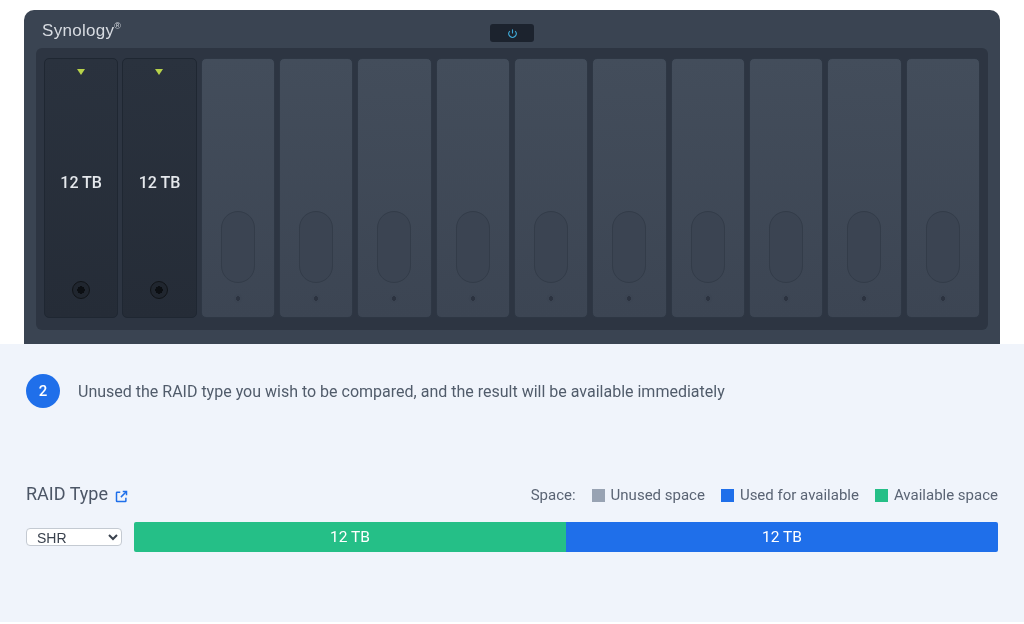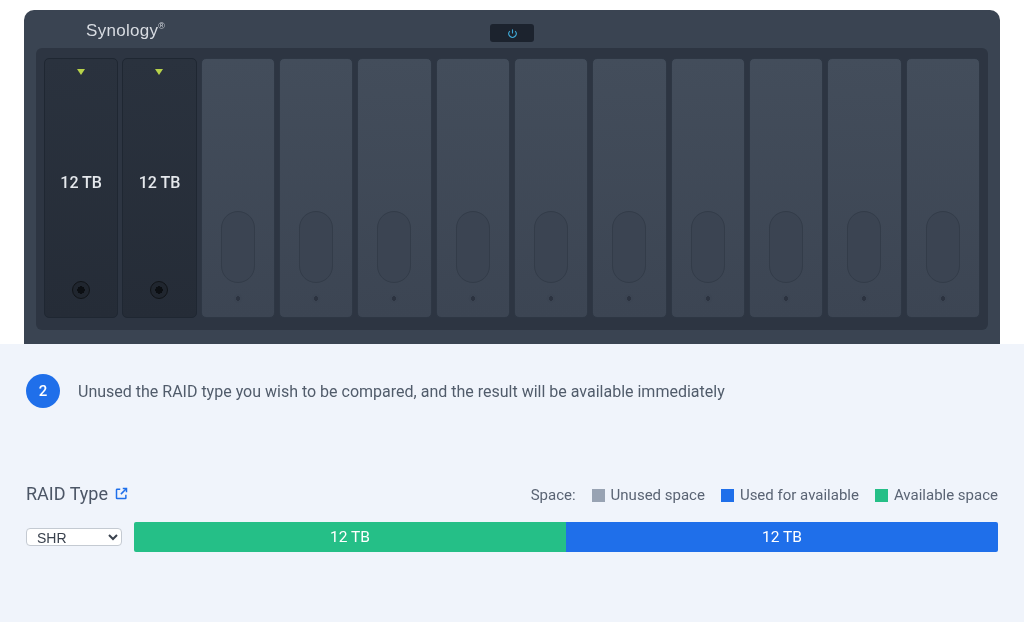--- a/index.html
+++ b/index.html
@@ -29,21 +29,20 @@
     justify-content: space-between;
     height: 28px;
     padding: 0 6px 6px 6px;
   }
   .brand {
     color: #d8dce2;
     font-size: 17px;
     font-family: "Segoe UI", Arial, sans-serif;
     font-weight: 400;
     letter-spacing: 0.3px;
-    margin-left: 44px;
   }
   .brand sup { font-size: 9px; vertical-align: super; }
   .power-button {
     width: 44px;
     height: 18px;
     background: #1c232e;
     border-radius: 3px;
     display:flex; align-items:center; justify-content:center;
     margin-right: auto;
     margin-left: auto;
@@ -140,21 +139,21 @@
     font-size:15px;font-weight:500;
     display:flex;align-items:center;justify-content:center;
   }
   .step-text { color:#515c6b; font-size:16px; }
   .typerow {
     display:flex; justify-content:space-between; align-items:flex-end;
     margin-bottom: 18px;
   }
   .raid-type-label {
     color:#4c5666; font-size:18px;
-    display:flex; gap:6px; align-items:center;
+    display:flex; gap:6px; align-items:flex-end;
   }
   .raid-type-label a { color:#1f6fea; text-decoration:none; display:inline-flex; }
   .legend { display:flex; align-items:center; gap:16px; color:#5a6474; font-size:15px;margin-top:44px; }
   .legend .lg { display:flex; align-items:center; gap:6px; }
   .legend .sw {
     width:13px;height:13px;display:inline-block;
   }
   .bar-row { display:flex; align-items:center; gap:12px; margin-bottom:12px; }
   .bar-row select {
     width:96px; height:18px;

